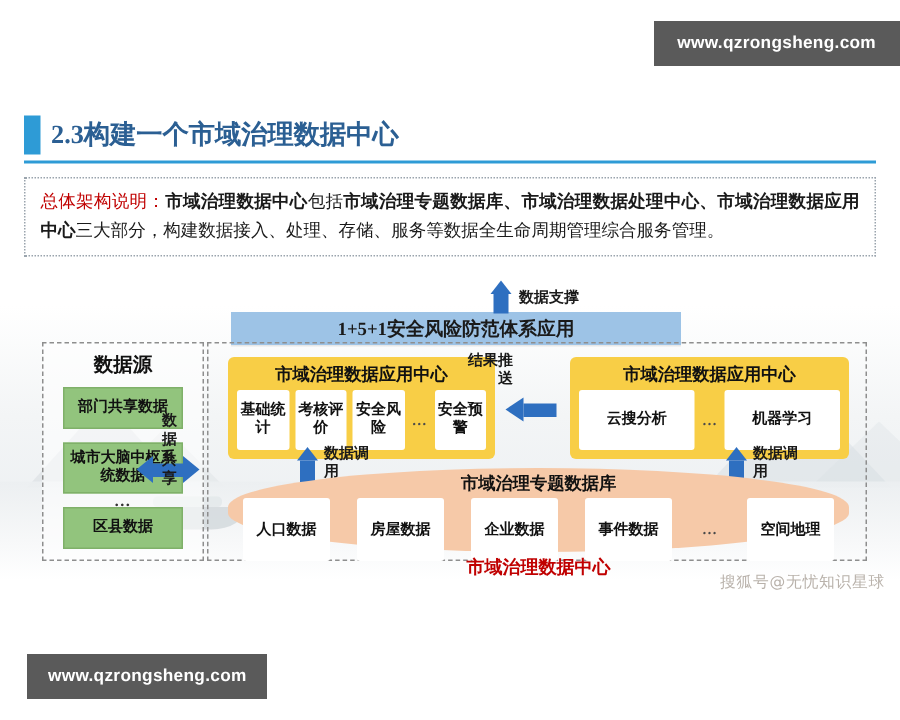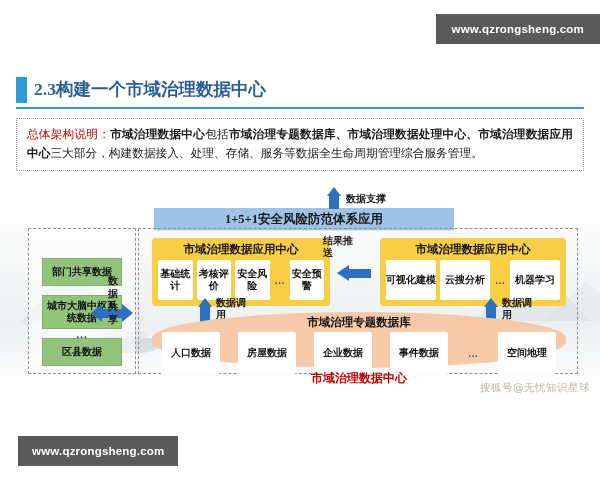--- a/index.html
+++ b/index.html
@@ -137,21 +137,21 @@
   }
   #arr-share .tr{
     position:absolute;right:0;top:0;width:0;height:0;
     border-top:9px solid transparent;border-bottom:9px solid transparent;
     border-left:11px solid #2E6FC0;
   }
 
   
   .a-label{ position:absolute; font-size:10px; font-weight:bold; color:#1a1a1a; line-height:12px; white-space:nowrap; }
   #lbl-support{ left:346px; top:11px; }
-  #lbl-push{ left:323px; top:53px; width:30px; text-align:left; white-space:normal; }
+  #lbl-push{ left:312px; top:53px; width:30px; text-align:right; white-space:normal; }
   #lbl-call-1{ left:216px; top:115px; width:30px; white-space:normal; text-align:left; }
   #lbl-call-2{ left:502px; top:115px; width:30px; white-space:normal; text-align:left; }
   #lbl-share{ left:104px; top:92px; width:18px; white-space:normal; text-align:center; line-height:13px; }
 
   
   #src-title{
     position:absolute; left:28px; top:52px; width:108px;
     text-align:center; font-size:13px; font-weight:bold; color:#111;
   }
   .src-box{
@@ -258,20 +258,21 @@
 
   <div class="arrow-up" id="arr-support">
     <div class="head"></div>
       <div class="shaft"></div>
   </div>
   <div class="a-label" id="lbl-support">数据支撑</div>
 
   <div class="dash" id="src-panel"></div>
   <div class="dash" id="center-panel"></div>
 
+  <div id="src-title">数据源</div>
   <div class="src-box" id="src-0">部门共享数据</div>
   <div class="src-box" id="src-1">城市大脑中枢系统数据</div>
   <div id="src-dots">…</div>
   <div class="src-box" id="src-2">区县数据</div>
 
   <div id="arr-share">
     <div class="tl"></div>
       <div class="bar"></div>
       <div class="tr"></div>
   </div>
@@ -290,21 +291,20 @@
 
   <div id="arr-push">
     <div class="tip"></div>
       <div class="tail"></div>
   </div>
   <div class="a-label" id="lbl-push">结果推送</div>
 
   <div class="ycard" id="proc-card">
     <div class="ycard-title">市域治理数据应用中心</div>
     <div class="ycard-items">
-      <div class="yitem">可视化建模</div>
       <div class="yitem">云搜分析</div>
       <div class="ydots">…</div>
       <div class="yitem">机器学习</div>
     </div>
   </div>
 
   <div class="arrow-up" id="arr-call-1">
     <div class="head"></div>
       <div class="shaft"></div>
   </div>

